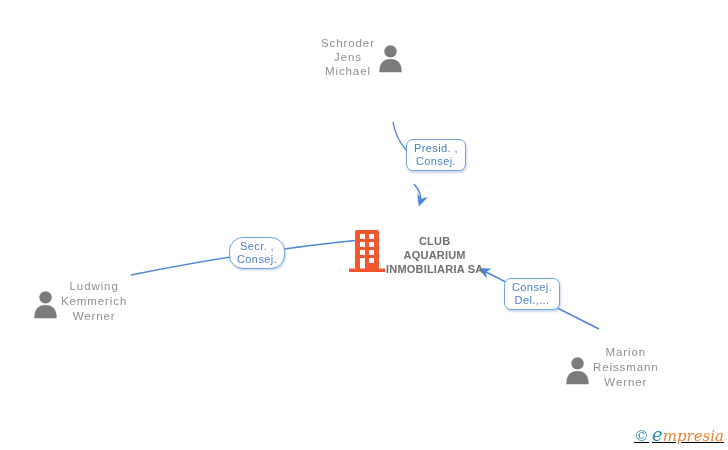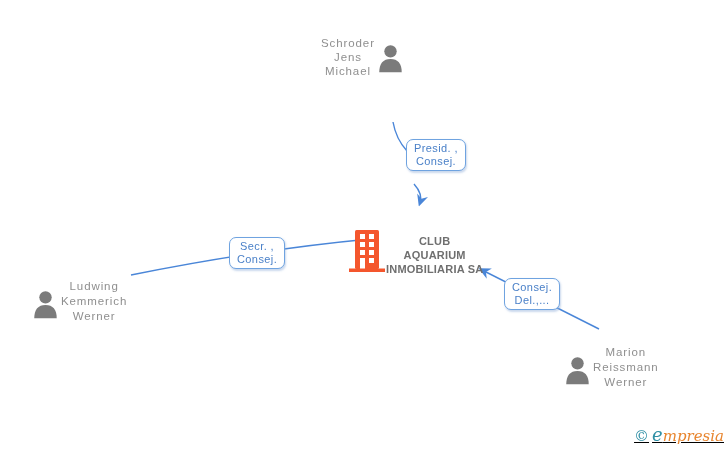--- a/index.html
+++ b/index.html
@@ -31,21 +31,21 @@
   }
 
   .edge-label{
     position:absolute;background:#fff;white-space:nowrap;text-align:center;
     border:1.5px solid var(--edge-label-border,#6fa3e0);border-radius:7px;
     padding:2px 7px;font-size:11px;line-height:13px;letter-spacing:.4px;
     color:var(--edge-label-text,#4a80c8);
     box-shadow:1px 1.5px 2px rgba(140,170,215,.45);
   }
   .label-president{left:378px;top:139px;margin-left:28px;}
-  .label-secretary{left:229px;top:237px;}
+  .label-secretary{left:229px;top:237px;border-radius:14px;}
   .label-consejero{left:504px;top:278px;}
 
   .watermark{
     position:absolute;right:4px;bottom:5px;
     font-family:"DejaVu Serif",serif;font-style:italic;font-size:15px;text-decoration:underline;
   }
   .wm-c{color:var(--wm-teal,#2e8fa5);font-style:normal;margin-right:3px;}
   .wm-e{color:var(--wm-teal,#2e8fa5);font-size:18px;}
   .wm-rest{color:var(--wm-orange,#e8852e);}
 </style>

